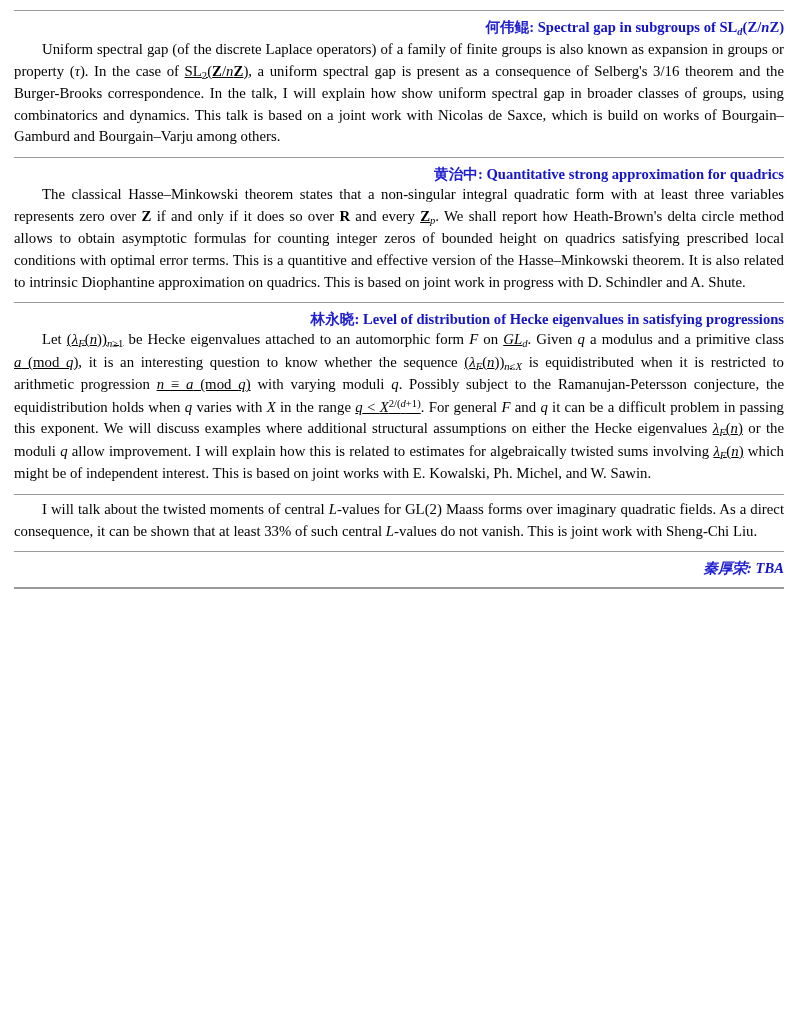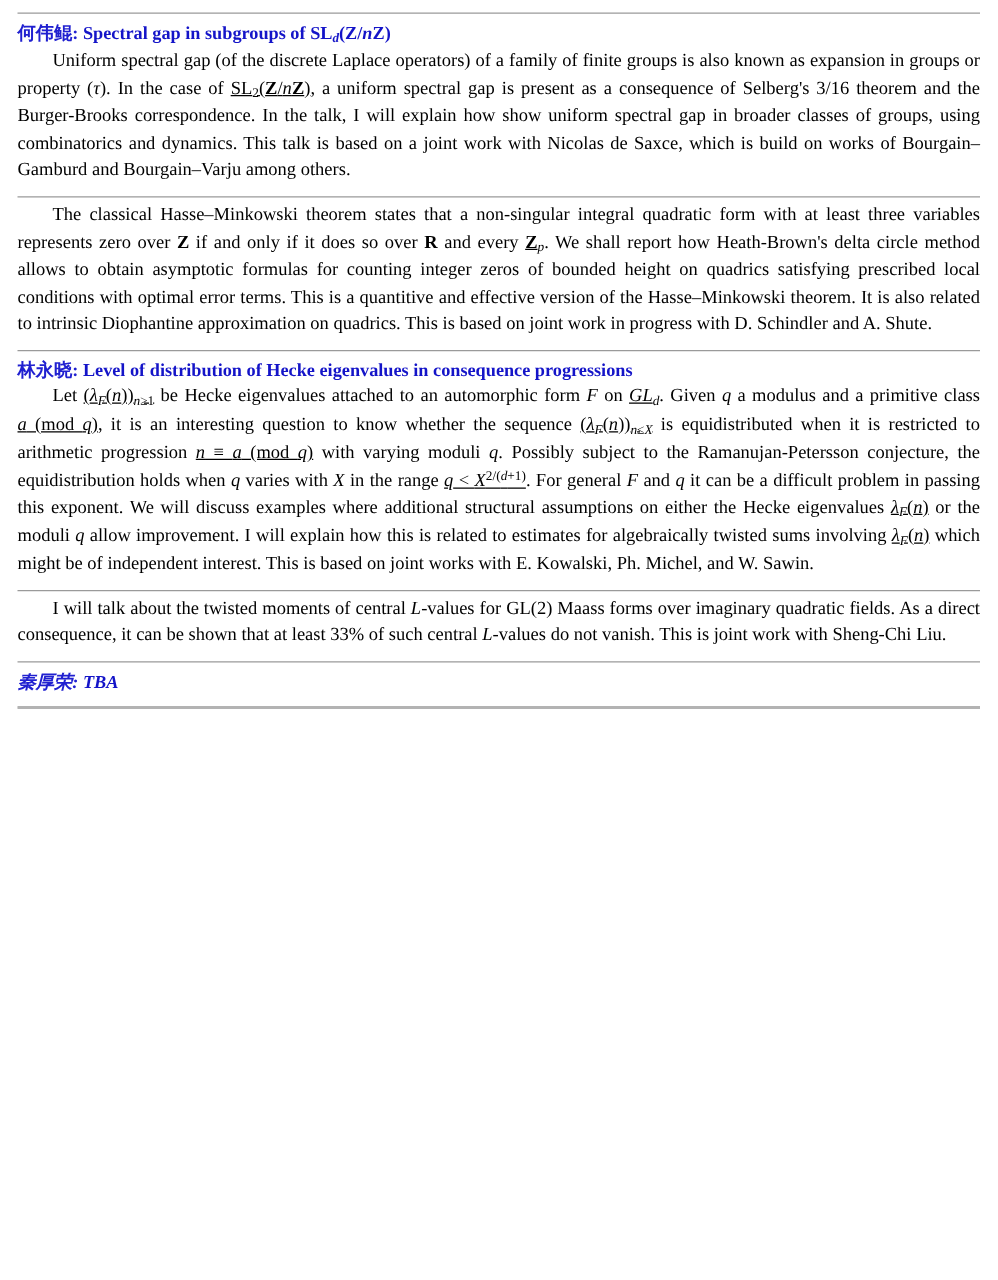--- a/index.html
+++ b/index.html
@@ -26,20 +26,21 @@
     height: 0;
   }
   .entry {
     padding: 4px 0 9px 0;
   }
   .talk-title {
     font-weight: bold;
     font-size: 14.6px;
     line-height: 1.25;
     margin: 3px 0 1px 0;
+    text-align: right;
   }
   .speaker {
     color: #2020d0;
   }
   .title-text {
     color: #1414c8;
   }
   .abstract {
     font-size: 14.8px;
     line-height: 1.46;
@@ -80,29 +81,33 @@
     <div class="talk-title">
       <span class="speaker">何伟鲲:</span>
       <span class="title-text">Spectral gap in subgroups of <span class="mr">SL</span><sub class="mi">d</sub>(<span class="mb">Z</span>/<span class="mi">n</span><span class="mb">Z</span>)</span>
     </div>
     <p class="abstract">Uniform spectral gap (of the discrete Laplace operators) of a family of finite groups is also known as expansion in groups or property (<span class="mi">τ</span>). In the case of <span class="nowrap">SL<sub>2</sub>(<span class="mb">Z</span>/<span class="mi">n</span><span class="mb">Z</span>)</span>, a uniform spectral gap is present as a consequence of Selberg's 3/16 theorem and the Burger-Brooks correspondence. In the talk, I will explain how show uniform spectral gap in broader classes of groups, using combinatorics and dynamics. This talk is based on a joint work with Nicolas de Saxce, which is build on works of Bourgain–Gamburd and Bourgain–Varju among others.</p>
   </div>
 
   <hr class="rule">
 
   <div class="entry">
+    <div class="talk-title">
+      <span class="speaker">黄治中:</span>
+      <span class="title-text">Quantitative strong approximation for quadrics</span>
+    </div>
     <p class="abstract">The classical Hasse–Minkowski theorem states that a non-singular integral quadratic form with at least three variables represents zero over <span class="mb">Z</span> if and only if it does so over <span class="mb">R</span> and every <span class="nowrap"><span class="mb">Z</span><sub class="mi">p</sub></span>. We shall report how Heath-Brown's delta circle method allows to obtain asymptotic formulas for counting integer zeros of bounded height on quadrics satisfying prescribed local conditions with optimal error terms. This is a quantitive and effective version of the Hasse–Minkowski theorem. It is also related to intrinsic Diophantine approximation on quadrics. This is based on joint work in progress with D. Schindler and A. Shute.</p>
   </div>
 
   <hr class="rule">
 
   <div class="entry">
     <div class="talk-title">
       <span class="speaker">林永晓:</span>
-      <span class="title-text">Level of distribution of Hecke eigenvalues in consequence progressions</span>
+      <span class="title-text">Level of distribution of Hecke eigenvalues in satisfying progressions</span>
     </div>
     <p class="abstract">Let <span class="nowrap">(<span class="mi">λ</span><sub class="mi">F</sub>(<span class="mi">n</span>))<sub><span class="mi">n</span>≥1</sub></span> be Hecke eigenvalues attached to an automorphic form <span class="mi">F</span> on <span class="nowrap"><span class="mi">GL</span><sub class="mi">d</sub></span>. Given <span class="mi">q</span> a modulus and a primitive class <span class="nowrap"><span class="mi">a</span> (mod <span class="mi">q</span>)</span>, it is an interesting question to know whether the sequence <span class="nowrap">(<span class="mi">λ</span><sub class="mi">F</sub>(<span class="mi">n</span>))<sub><span class="mi">n</span>≤<span class="mi">X</span></sub></span> is equidistributed when it is restricted to arithmetic progression <span class="nowrap"><span class="mi">n</span> ≡ <span class="mi">a</span> (mod <span class="mi">q</span>)</span> with varying moduli <span class="mi">q</span>. Possibly subject to the Ramanujan-Petersson conjecture, the equidistribution holds when <span class="mi">q</span> varies with <span class="mi">X</span> in the range <span class="nowrap"><span class="mi">q</span> &lt; <span class="mi">X</span><sup>2/(<span class="mi">d</span>+1)</sup></span>. For general <span class="mi">F</span> and <span class="mi">q</span> it can be a difficult problem in passing this exponent. We will discuss examples where additional structural assumptions on either the Hecke eigenvalues <span class="nowrap"><span class="mi">λ</span><sub class="mi">F</sub>(<span class="mi">n</span>)</span> or the moduli <span class="mi">q</span> allow improvement. I will explain how this is related to estimates for algebraically twisted sums involving <span class="nowrap"><span class="mi">λ</span><sub class="mi">F</sub>(<span class="mi">n</span>)</span> which might be of independent interest. This is based on joint works with E. Kowalski, Ph. Michel, and W. Sawin.</p>
   </div>
 
   <hr class="rule">
 
   <div class="entry">
     <p class="abstract">I will talk about the twisted moments of central <span class="mi">L</span>-values for GL(2) Maass forms over imaginary quadratic fields. As a direct consequence, it can be shown that at least 33% of such central <span class="mi">L</span>-values do not vanish. This is joint work with Sheng-Chi Liu.</p>
   </div>
 

